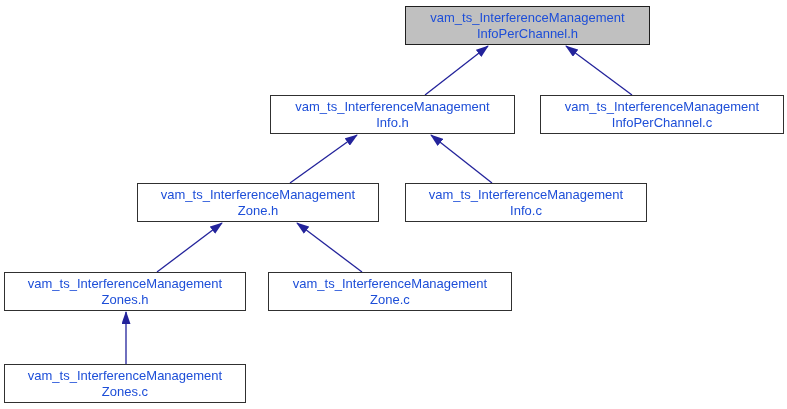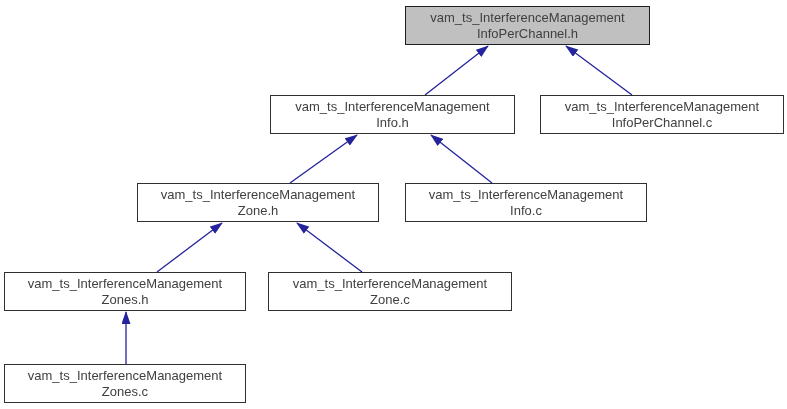--- a/index.html
+++ b/index.html
@@ -13,21 +13,21 @@
     height: 409px;
     background: var(--background, #ffffff);
     font-family: "Liberation Sans", sans-serif;
     overflow: hidden;
   }
   .node {
     position: absolute;
     box-sizing: border-box;
     background: var(--node-fill, #ffffff);
     border: 1.4px solid var(--node-border, #303030);
-    color: #404040;
+    color: #1d4ed8;
     font-size: 13px;
     line-height: 16px;
     text-align: center;
     white-space: pre-line;
     display: flex;
     align-items: center;
     justify-content: center;
     padding: 1px 15px;
     cursor: pointer;
   }

